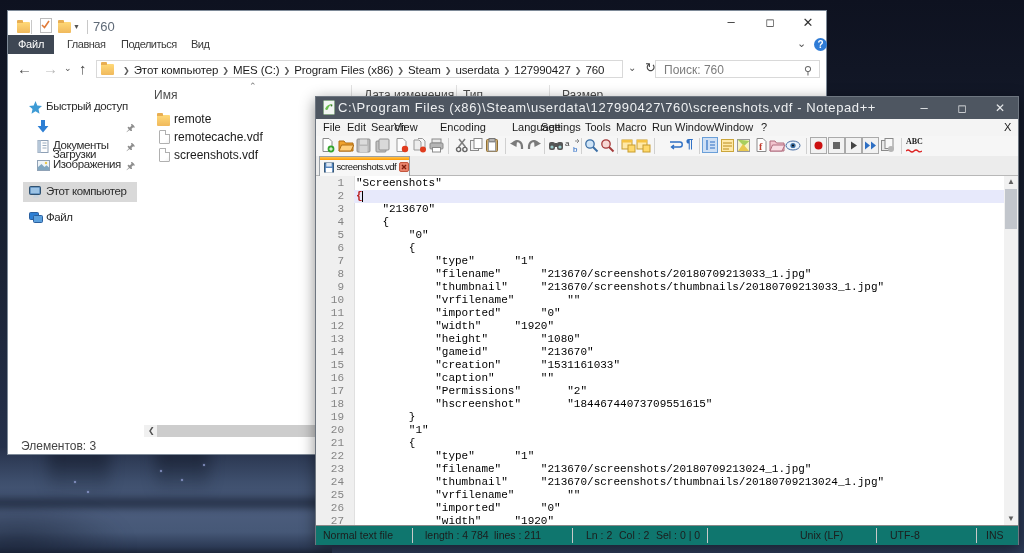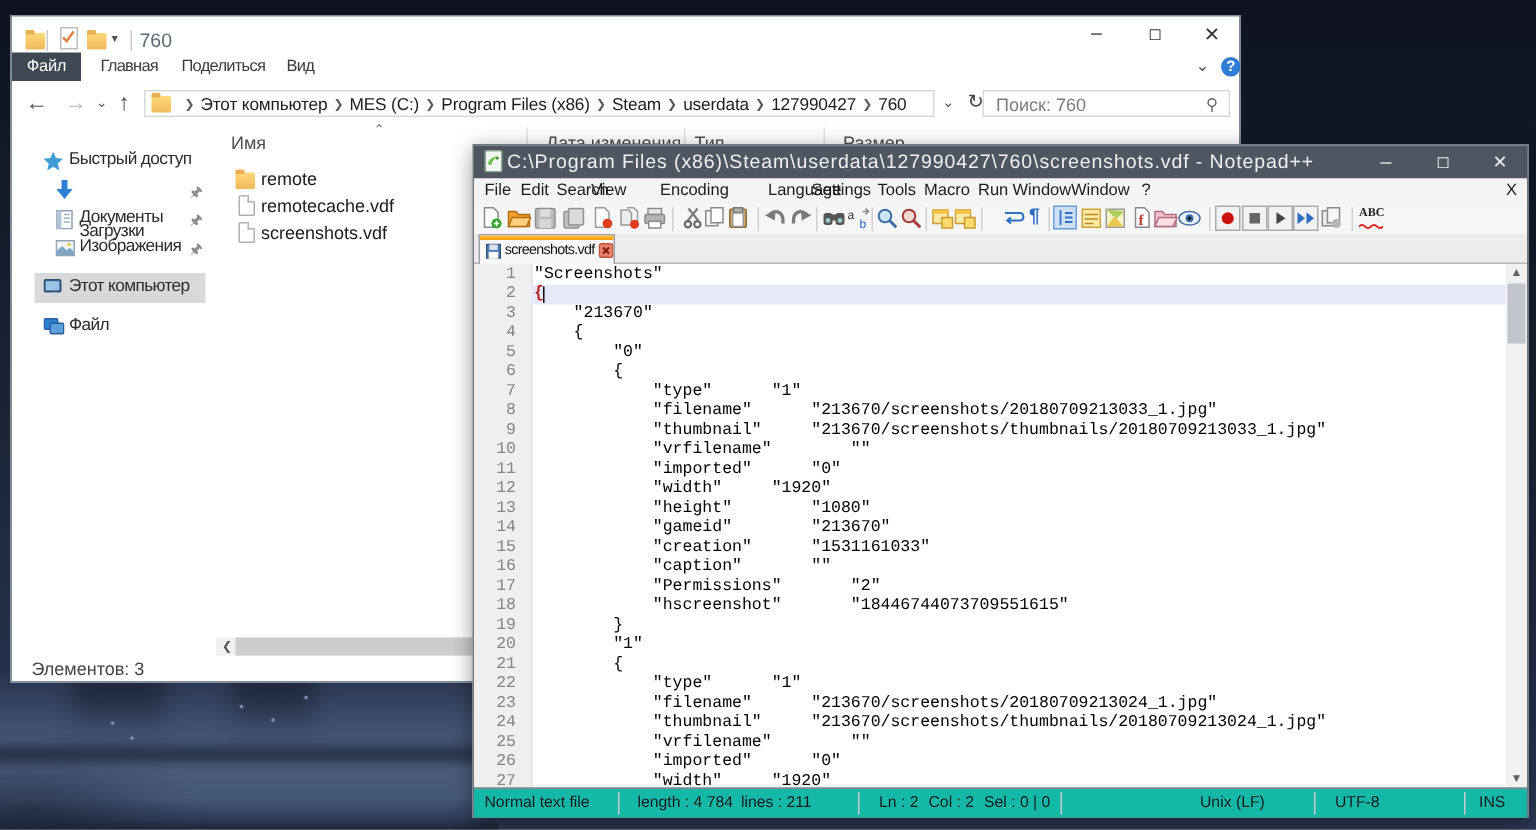--- a/index.html
+++ b/index.html
@@ -41,21 +41,21 @@
 #ntools{left:0;top:39px;width:702px;height:20px;background:#f6f6f6;}
 #ntabs{left:0;top:59px;width:702px;height:20px;background:#ececec;border-bottom:1px solid #b8b8b8;box-sizing:border-box;}
 #ntab{position:absolute;left:3px;top:0px;width:91px;height:20px;background:#f7f7f7;border:1px solid #9aa0a6;border-bottom:none;box-sizing:border-box;}
 #ntab:before{content:"";position:absolute;left:0;top:0;width:100%;height:3px;background:linear-gradient(180deg,#ffc34e,#f90);}
 #nedit{left:0;top:79px;width:702px;height:349px;background:#fff;overflow:hidden;}
 #ngut{position:absolute;left:0;top:0;width:38px;height:349px;background:#efefef;border-right:1px solid #e0e0e0;}
 .cl{position:absolute;left:38px;top:14px;width:650px;height:13px;background:#e7e9fb;}
 pre.code{position:absolute;left:40px;top:1px;margin:0;font-family:"Liberation Mono",monospace;font-size:11px;line-height:13px;color:#000;}
 pre.lnum{position:absolute;left:0;top:1px;margin:0;width:28px;text-align:right;font-family:"Liberation Mono",monospace;font-size:11px;line-height:13px;color:#848484;}
 #nvs{position:absolute;left:688px;top:0;width:14px;height:349px;background:#f1f1f1;}
-#nstat{left:0;top:428px;width:702px;height:19px;background:#14b8a6;border-top:1px solid #888;font-size:10.5px;color:#1c1c1c;}
+#nstat{left:0;top:428px;width:702px;height:19px;background:#0f766e;border-top:1px solid #888;font-size:10.5px;color:#1c1c1c;}
 #nstat span{position:absolute;top:3px;white-space:pre;}
 #nstat i{position:absolute;top:2px;width:1px;height:15px;background:#c9c9c9;}
 .tsep{display:inline-block;width:1px;height:16px;background:#d0d0d0;margin:0 5px 0 2px;vertical-align:top;}
 .cbt{position:absolute;top:0;width:30px;height:22px;text-align:center;line-height:22px;color:#e8eaec;}
 </style></head>
 <body>
 <div class="abs" id="desk"></div>
 <div class="abs" id="deskfog">
  <div class="abs band" style="left:48px;width:62px;"></div>
  <div class="abs band" style="left:155px;width:55px;"></div>

